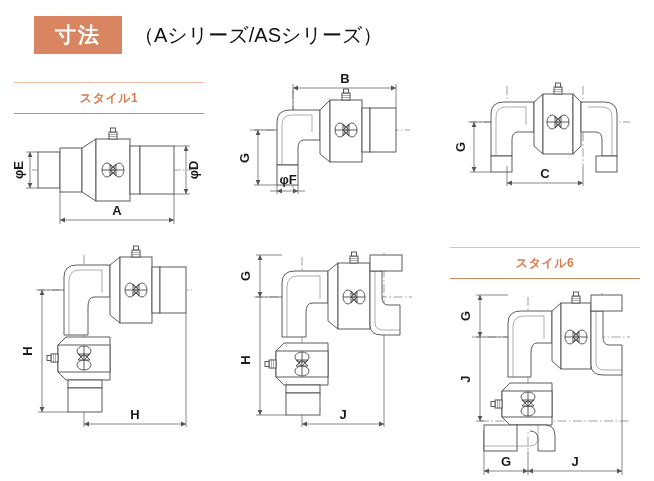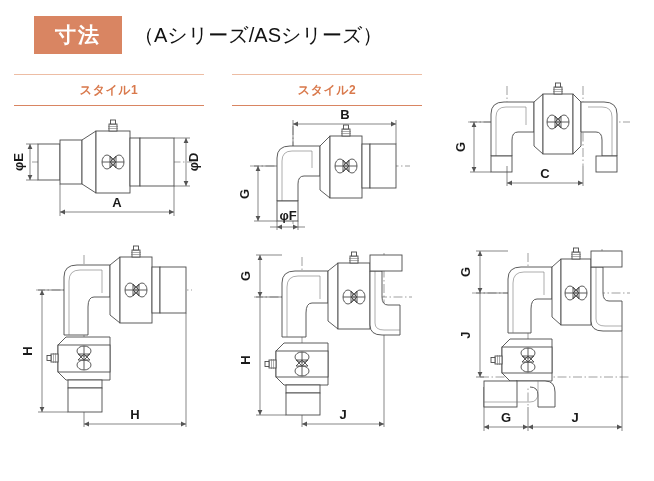--- a/index.html
+++ b/index.html
@@ -61,21 +61,21 @@
     padding: 0 14px;
   }
   .panel-head {
     position: relative;
     height: 30px;
     border-top: 1.4px solid #edbda4;
     border-bottom: 1.4px solid #d98562;
     display: flex;
     align-items: center;
     justify-content: center;
-    margin-top: 4px;
+    margin-top: 12px;
   }
   .panel-head-label {
     font-size: 12px;
     font-weight: bold;
     color: #d9794c;
     letter-spacing: 0.5px;
   }
   .panel-body {
     position: relative;
     width: 100%;
@@ -151,23 +151,20 @@
         <line class="dim" x1="160" y1="80" x2="160" y2="110"></line>
         <line class="dim" x1="46" y1="106" x2="160" y2="106"></line>
         <polygon points="46,106 51,103.6 51,108.4" fill="#555"></polygon>
         <polygon points="160,106 155,103.6 155,108.4" fill="#555"></polygon>
         <text class="dimtxt" x="103" y="101" text-anchor="middle">A</text>
       </svg>
     </div>
   </div>
 
   <div class="panel">
-    <div class="panel-head">
-      <span class="panel-head-label">スタイル2</span>
-    </div>
     <div class="panel-body">
       <svg width="190" height="128" viewBox="0 0 190 128">
 
         <line class="ctr" x1="18" y1="60" x2="178" y2="60"></line>
         <line class="ctr" x1="61" y1="20" x2="61" y2="118"></line>
 
         <path class="ln wht" d="M45,95 L45,52 Q45,40 58,40 L88,40 L88,70
                                 L72,70 Q66,70 66,78 L66,95 Z"></path>
 
         <path class="thin" d="M50,95 L50,55 Q50,45 60,45 L80,45"></path>
@@ -396,20 +393,23 @@
         <line class="dim" x1="152" y1="100" x2="152" y2="192"></line>
         <line class="dim" x1="70" y1="189" x2="152" y2="189"></line>
         <polygon points="70,189 75,186.6 75,191.4" fill="#555"></polygon>
         <polygon points="152,189 147,186.6 147,191.4" fill="#555"></polygon>
         <text class="dimtxt" x="111" y="184" text-anchor="middle">J</text>
       </svg>
     </div>
   </div>
 
   <div class="panel">
+    <div class="panel-head">
+      <span class="panel-head-label">スタイル6</span>
+    </div>
     <div class="panel-body">
       <svg width="190" height="200" viewBox="0 0 190 200">
 
         <line class="ctr" x1="22" y1="58" x2="180" y2="58"></line>
         <line class="ctr" x1="78" y1="18" x2="78" y2="172"></line>
         <line class="ctr" x1="152" y1="14" x2="152" y2="96"></line>
         <line class="ctr" x1="30" y1="142" x2="180" y2="142"></line>
 
         <path class="ln wht" d="M58,98 L58,44 Q58,32 71,32 L102,32 L102,64
                                 L87,64 Q81,64 81,74 L81,98 Z"></path>

